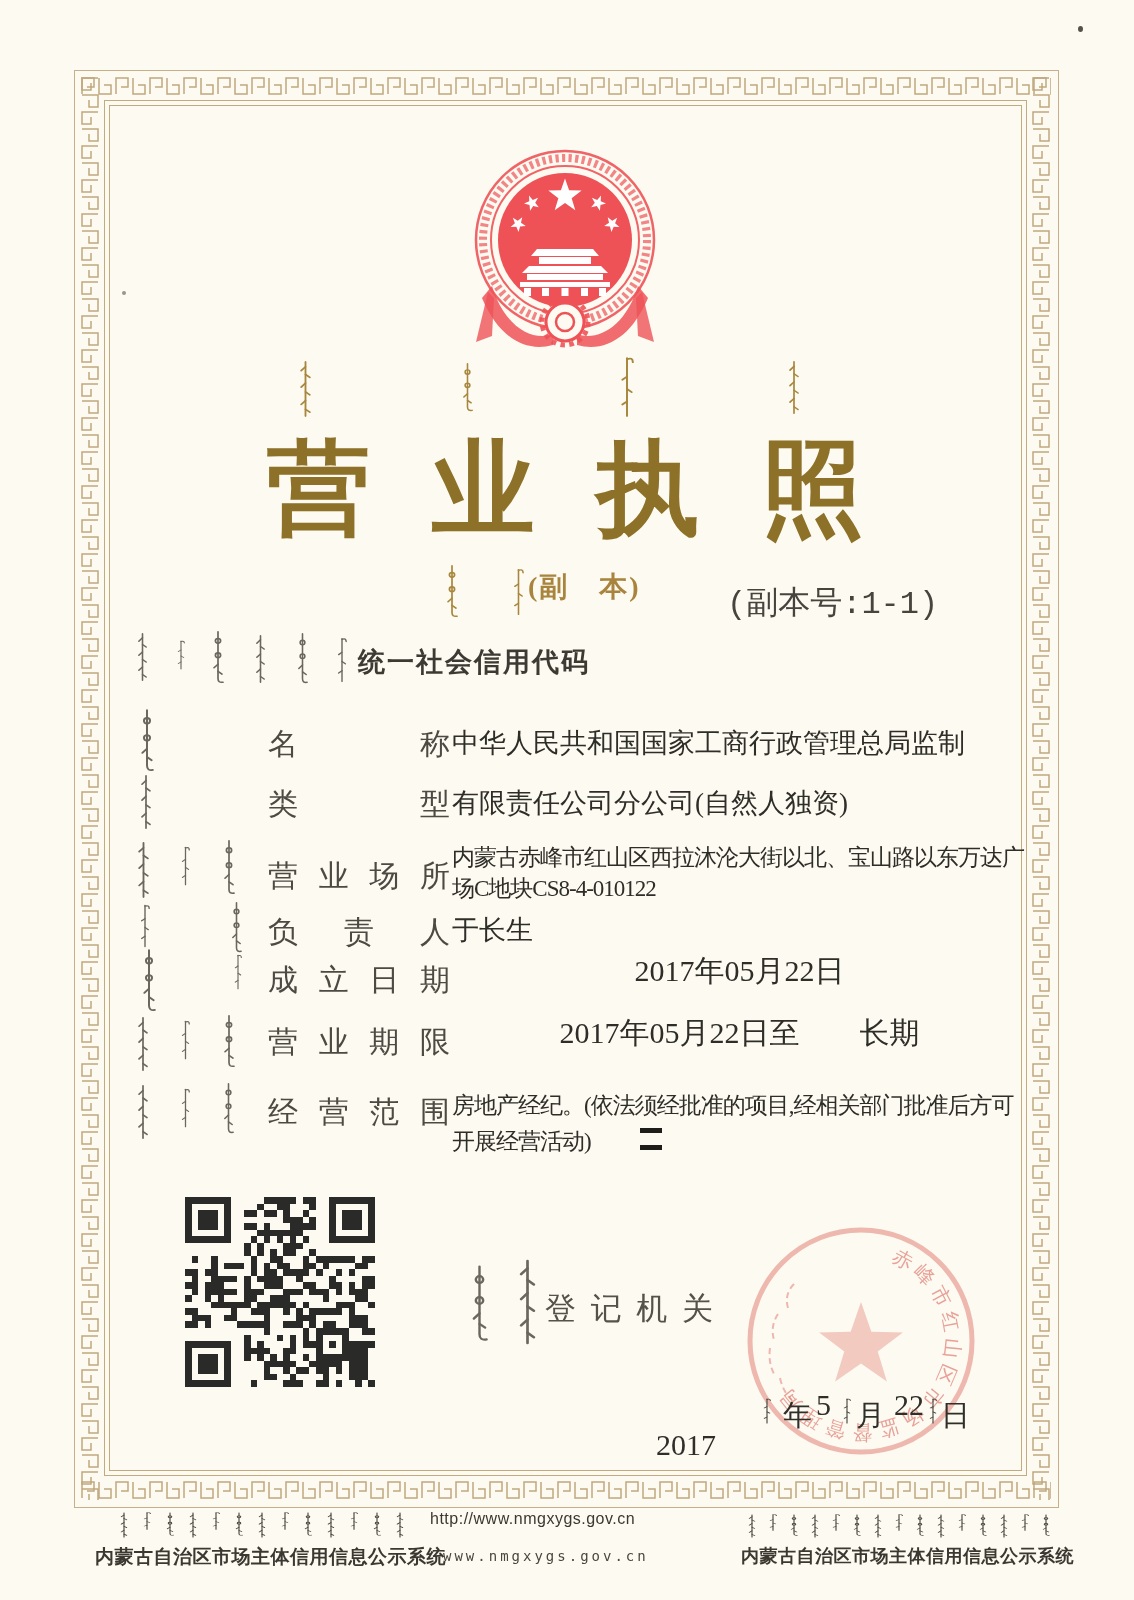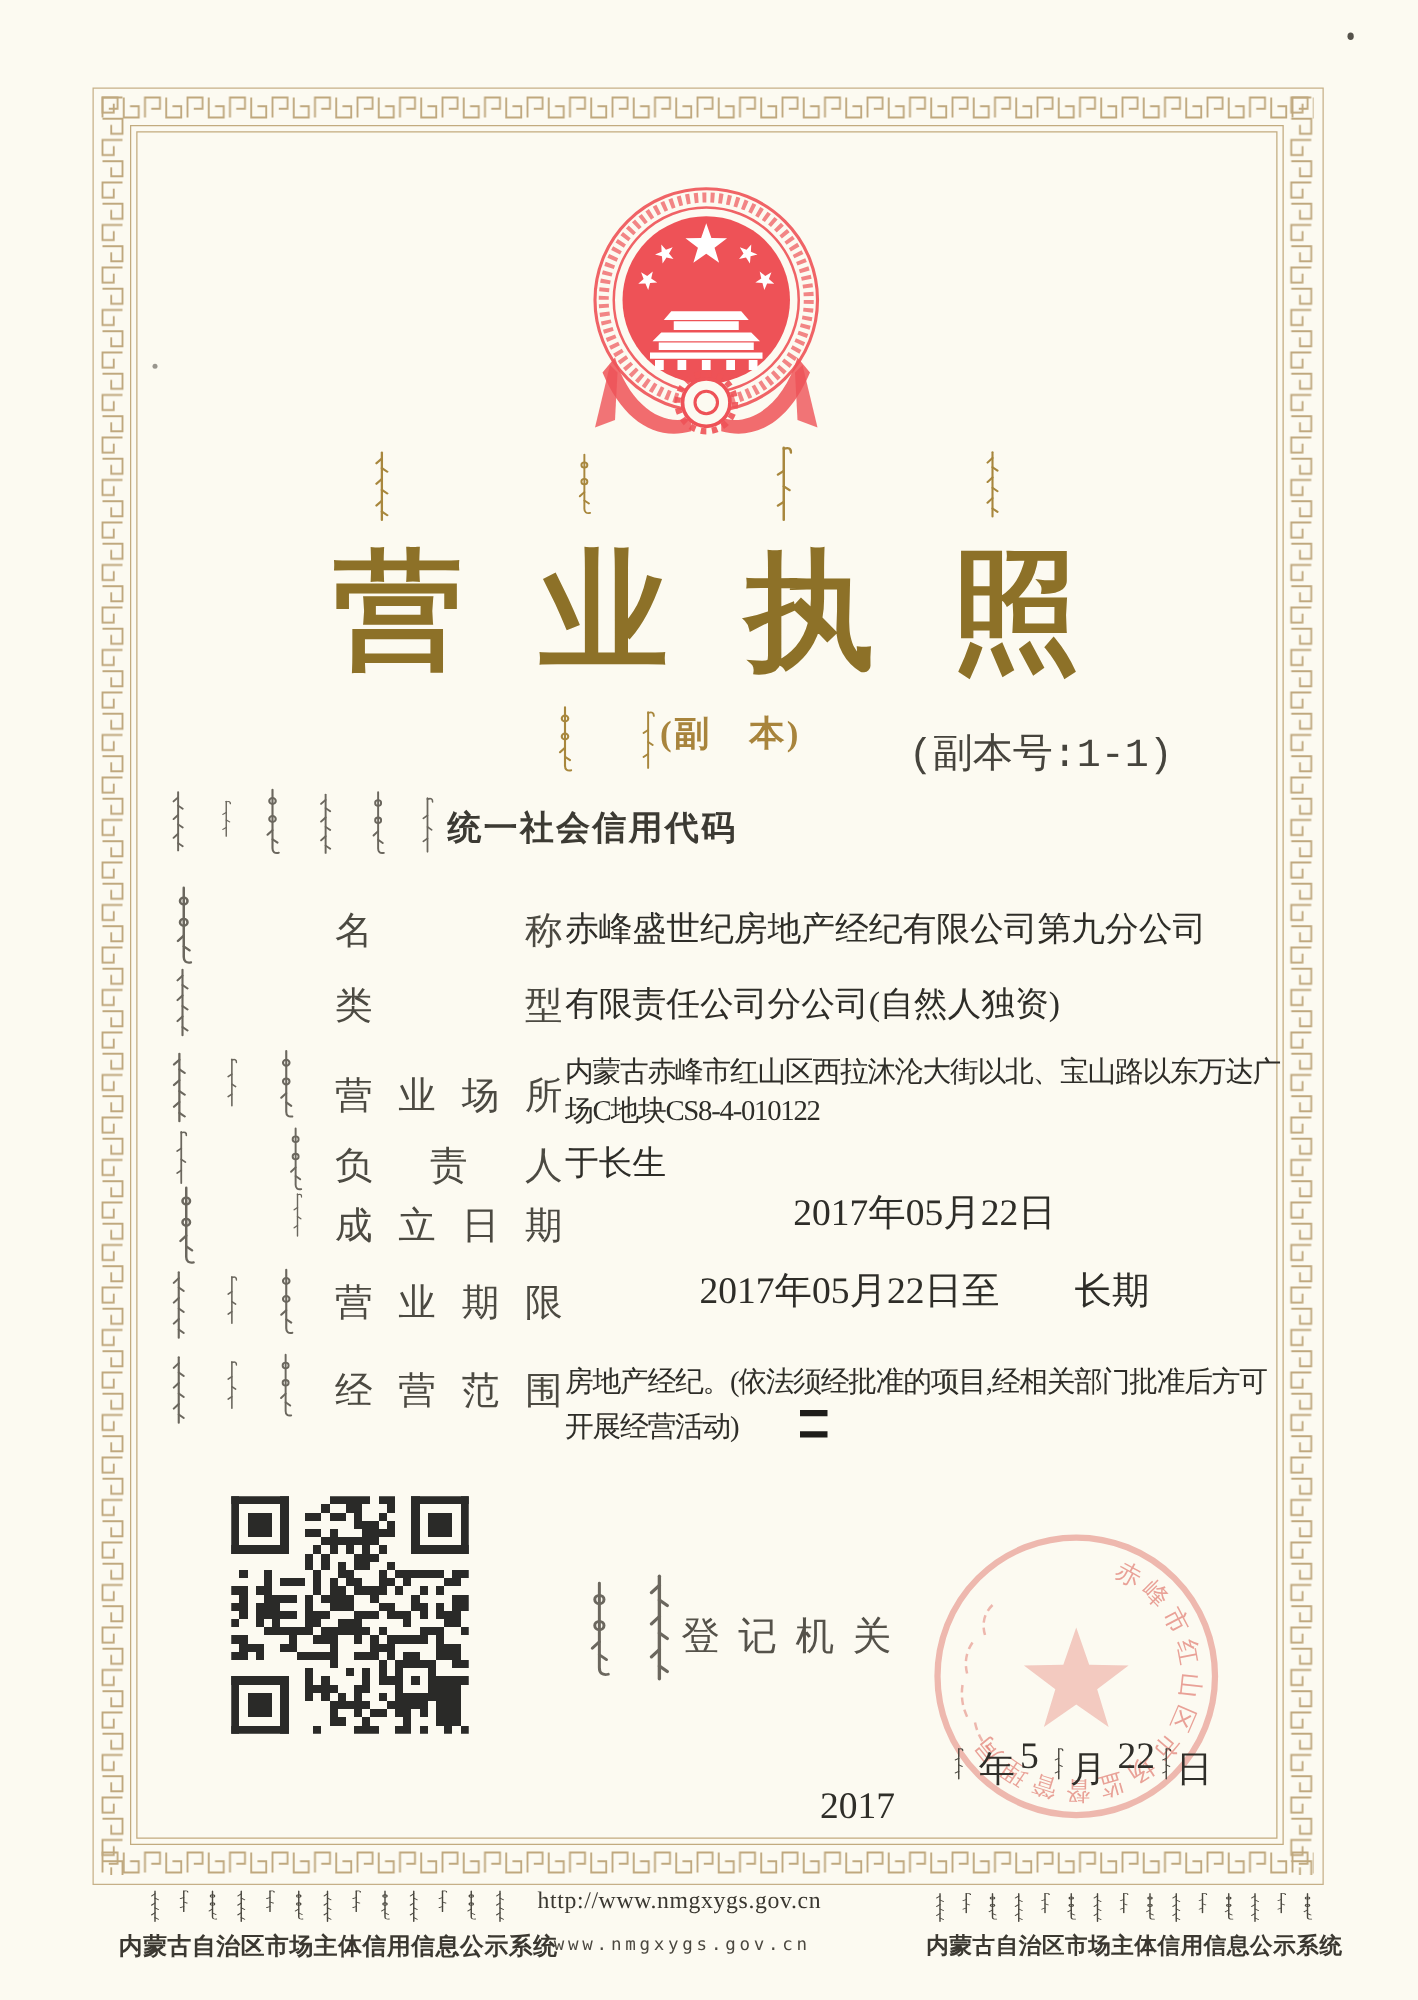--- a/index.html
+++ b/index.html
@@ -52,21 +52,21 @@
   .reg-label{left:545px;top:1288px;width:168px;font-size:31px;color:#55524a;text-align:justify;}
   .dateline span{position:absolute;font-family:"Liberation Serif",serif;color:#2f2e29;}
   .d-year{left:656px;top:1396px;font-size:30px;margin-top:32px;}
   .d-yu{left:783px;top:1396px;font-size:29px;}
   .d-month{left:816px;top:1388px;font-size:30px;}
   .d-mu{left:856px;top:1396px;font-size:29px;}
   .d-day{left:894px;top:1388px;font-size:30px;}
   .d-du{left:941px;top:1396px;font-size:29px;}
 
   
-  .f-url{left:430px;top:1510px;font-size:19px;font-family:Liberation Serif, serif;color:#3b3831;letter-spacing:.5px;}
+  .f-url{left:430px;top:1510px;font-size:16px;font-family:Liberation Sans, sans-serif;color:#3b3831;letter-spacing:.5px;}
   .f-sys{left:95px;top:1544px;font-size:19px;font-weight:bold;color:#3b3831;letter-spacing:.5px;}
   .f-sysurl{left:443px;top:1548px;font-size:14px;font-family:"DejaVu Sans Mono",monospace;color:#4a473f;letter-spacing:3px;}
   .f-sup{left:741px;top:1544px;font-size:18px;font-weight:bold;color:#3b3831;letter-spacing:.5px;}
 
   
   .mong{position:absolute;}
   .mg-gold{color:#a8873d;}
   .mg-gray{color:#6b675e;}
   .mg-dark{color:#49463e;}
 
@@ -204,21 +204,21 @@
 
 <div class="abs credit">
   <span class="clabel">统一社会信用代码</span>
 </div>
 
 <div class="abs row">
   <div class="lbl char-justify" style="top: 724px; display: flex; justify-content: space-between;">
       <span>名</span>
       <span>称</span>
     </div>
-  <div class="val" style="top:726px">赤峰盛世纪房地产经纪有限公司第九分公司</div>
+  <div class="val" style="top:726px">中华人民共和国国家工商行政管理总局监制</div>
 </div>
 <div class="abs row">
   <div class="lbl char-justify" style="top: 784px; display: flex; justify-content: space-between;">
       <span>类</span>
       <span>型</span>
     </div>
   <div class="val" style="top:786px">有限责任公司分公司(自然人独资)</div>
 </div>
 <div class="abs row">
   <div class="lbl char-justify" style="top: 856px; display: flex; justify-content: space-between;">

